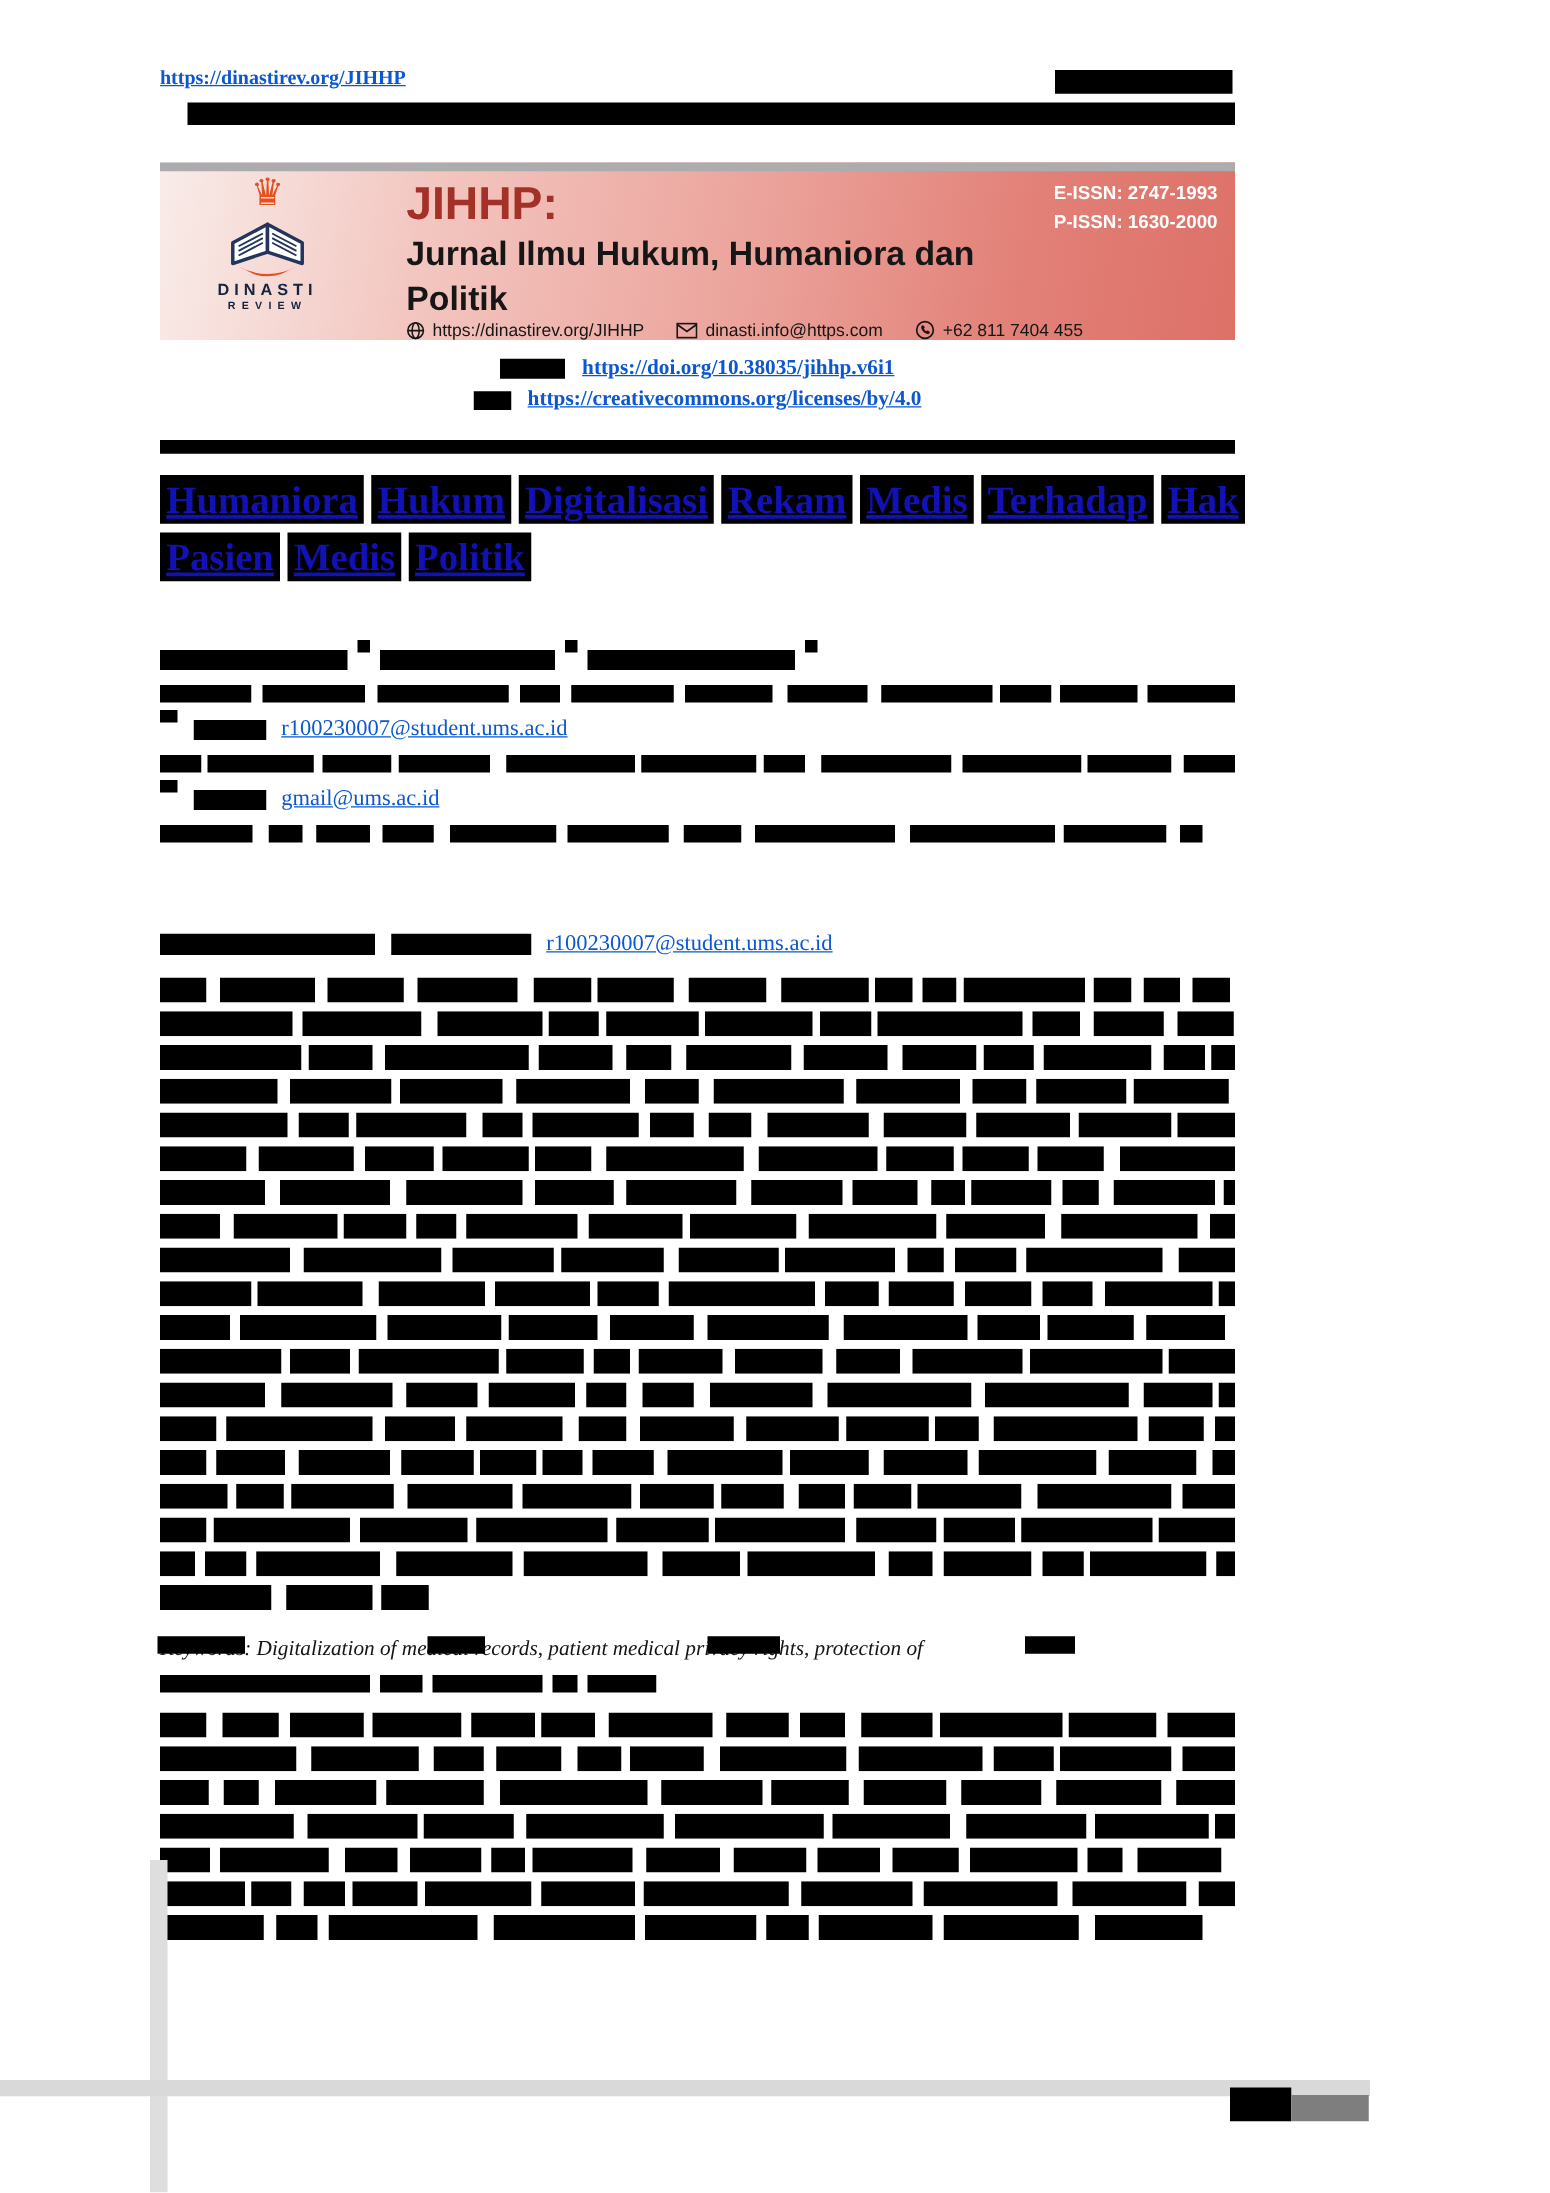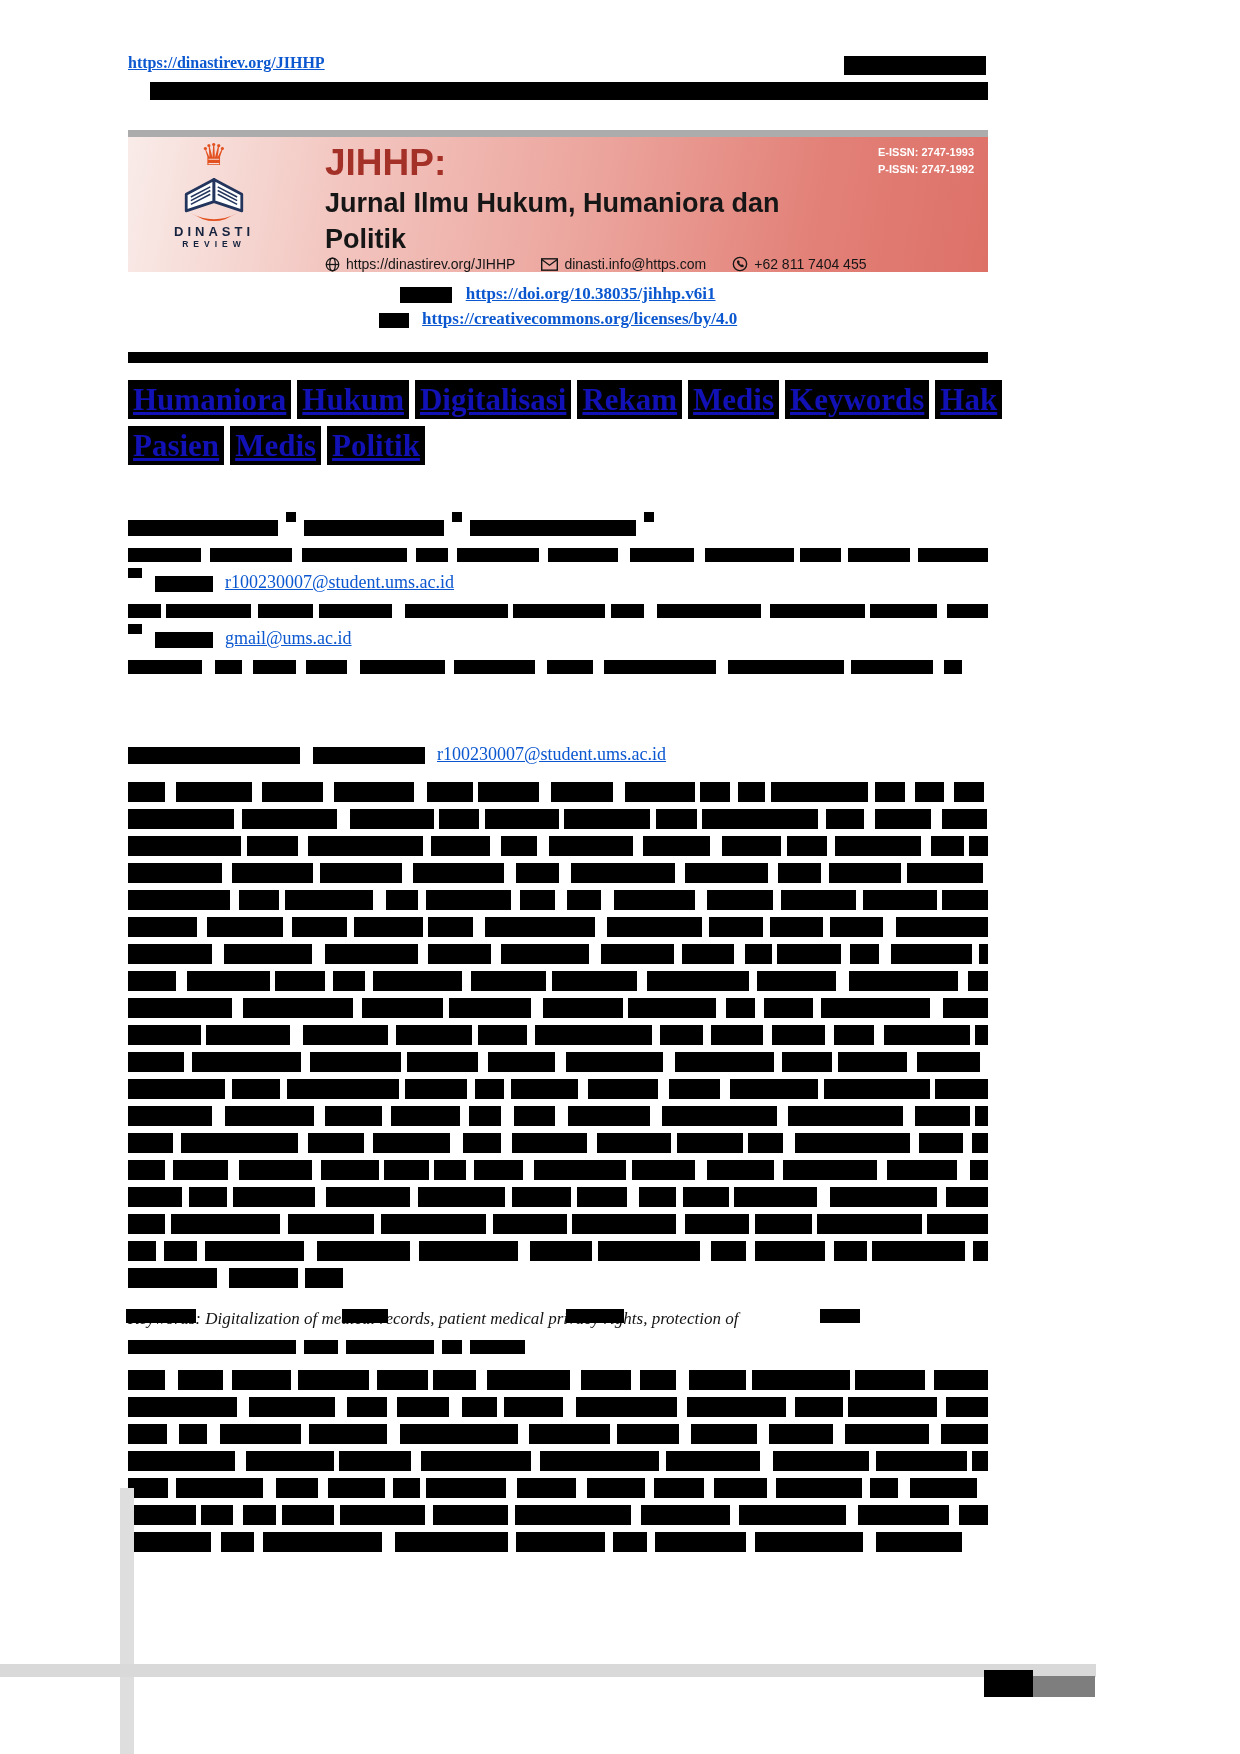--- a/index.html
+++ b/index.html
@@ -23,21 +23,21 @@
   #logo .crown{font-family:"DejaVu Sans",sans-serif;font-size:30px;color:#e2511f;display:block;}
   #logo .book{display:block;margin:2px auto 0 auto;}
   #logo .lname{display:block;margin-top:3px;font-size:13px;font-weight:bold;letter-spacing:4px;color:#16233f;}
   #logo .lsub{display:block;margin-top:2px;font-size:8.5px;font-weight:bold;letter-spacing:5px;color:#16233f;}
   #jihhp{position:absolute;left:197px;top:12px;font-size:37px;font-weight:800;color:#a33127;}
   #jname1{position:absolute;left:197px;top:58px;font-size:27px;font-weight:bold;color:#161616;}
   #jname2{position:absolute;left:197px;top:94px;font-size:27px;font-weight:bold;color:#161616;}
   #contact{position:absolute;left:197px;top:126px;display:flex;gap:26px;align-items:center;
     font-size:14px;font-weight:500;color:#161616;}
   #contact .citem{display:flex;align-items:center;gap:6px;}
-  #issn{position:absolute;right:14px;top:14px;color:#ffffff;font-size:11px;font-weight:bold;line-height:1.5;text-align:left;}
+  #issn{position:absolute;right:14px;top:14px;color:#ffffff;font-size:15px;font-weight:bold;line-height:1.5;text-align:left;}
   
   .doi-line{left:128px;width:860px;text-align:center;font-size:17px;font-weight:bold;}
   #doi-1{top:284px;}
   #doi-2{top:309px;font-family:Liberation Serif, serif;}
   .inline-redact{display:inline-block;background:#000;vertical-align:middle;margin-right:9px;}
   
   #rule-2{left:128px;top:352px;width:860px;height:11px;background:#000;}
   
   #title{left:128px;top:378px;width:870px;font-size:31px;font-weight:bold;color:#1010b0;line-height:44px;}
   #title .tline{margin-bottom:2px;}
@@ -109,37 +109,37 @@
     <span class="citem">
       <svg width="16" height="16" viewBox="0 0 24 24">
         <circle cx="12" cy="12" r="10" fill="none" stroke="#161616" stroke-width="2"></circle>
         <path d="M8 7c1-1 2-1 2.5 0l1 1.5c.4.7-.2 1.4-.8 1.8.6 1.6 1.6 2.6 3 3.2.5-.7 1.2-1.2 1.9-.8l1.5 1c1 .6 1 1.6 0 2.4-1 1-2.8.9-4.6-.2-2-1.2-3.6-2.9-4.5-4.9-.8-1.7-.8-3 0-4z" fill="#161616"></path>
       </svg>
       <span>+62 811 7404 455</span>
     </span>
   </div>
   <div id="issn">
     <div>E-ISSN: 2747-1993</div>
-    <div>P-ISSN: 2747-1992</div>
+    <div>P-ISSN: 1630-2000</div>
   </div>
 </div>
 
 <div class="abs doi-line" id="doi-1">
   <span class="inline-redact" style="width:52px;height:16px;"></span>
   <a href="#">https://doi.org/10.38035/jihhp.v6i1</a>
 </div>
 <div class="abs doi-line" id="doi-2">
   <span class="inline-redact" style="width:30px;height:15px;"></span>
   <a href="#">https://creativecommons.org/licenses/by/4.0</a>
 </div>
 
 <div class="abs" id="rule-2"></div>
 
 <div class="abs" id="title">
-  <div class="tline"><span class="hw">Humaniora</span><span class="hw">Hukum</span><span class="hw">Digitalisasi</span><span class="hw">Rekam</span><span class="hw">Medis</span><span class="hw">Keywords</span><span class="hw">Hak</span></div>
+  <div class="tline"><span class="hw">Humaniora</span><span class="hw">Hukum</span><span class="hw">Digitalisasi</span><span class="hw">Rekam</span><span class="hw">Medis</span><span class="hw">Terhadap</span><span class="hw">Hak</span></div>
   <div class="tline"><span class="hw">Pasien</span><span class="hw">Medis</span><span class="hw">Politik</span></div>
 </div>
 
 <div class="abs" id="authors">
   <div class="aline"><span class="bar" style="width: 150px;"></span><span class="bar sup" style="width: 10px;"></span><span class="bar" style="width: 140px;"></span><span class="bar sup" style="width: 10px;"></span><span class="bar" style="width: 166px;"></span><span class="bar sup" style="width: 10px;"></span></div>
   <div class="aline">
       <div class="redline"><span class="rword" style="width: 73px; margin-right: 9px;"></span><span class="rword" style="width: 82px; margin-right: 10px;"></span><span class="rword" style="width: 105px; margin-right: 9px;"></span><span class="rword" style="width: 32px; margin-right: 9px;"></span><span class="rword" style="width: 82px; margin-right: 9px;"></span><span class="rword" style="width: 70px; margin-right: 12px;"></span><span class="rword" style="width: 64px; margin-right: 11px;"></span><span class="rword" style="width: 89px; margin-right: 6px;"></span><span class="rword" style="width: 41px; margin-right: 7px;"></span><span class="rword" style="width: 62px; margin-right: 8px;"></span><span class="rword" style="width: 70px; margin-right: 6px;"></span></div>
     </div>
   <div class="aline">
     <span class="bar sup" style="width:14px"></span>

